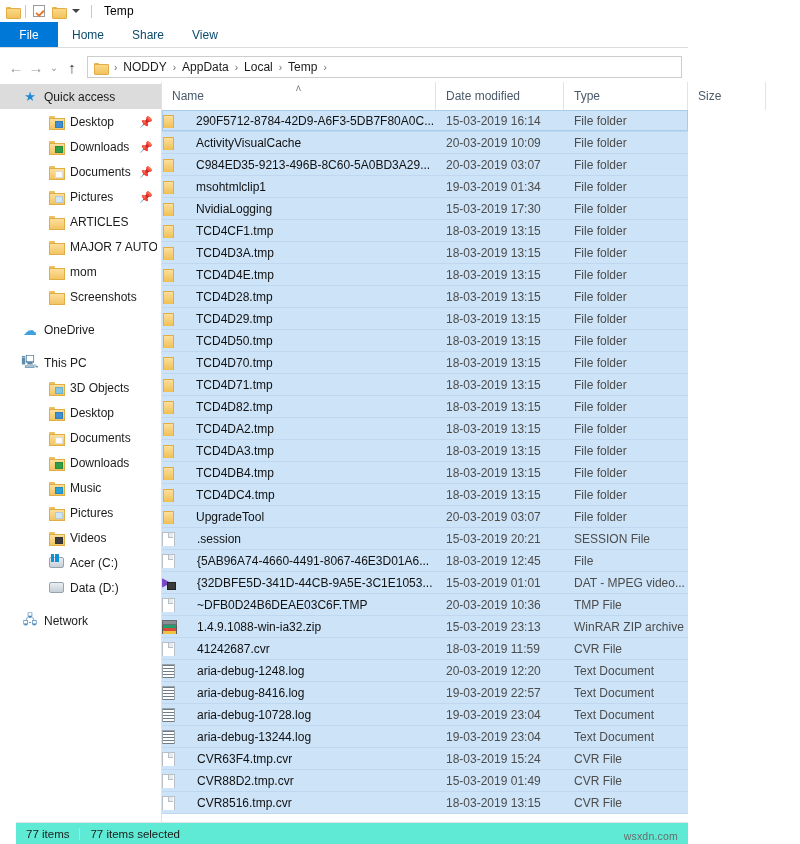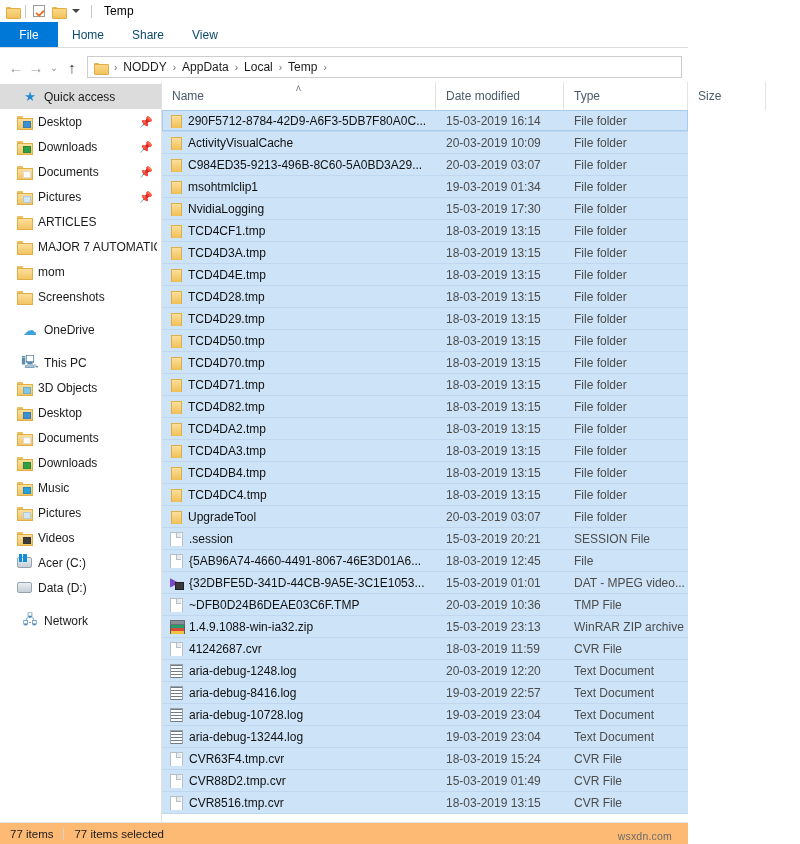--- a/index.html
+++ b/index.html
@@ -102,21 +102,21 @@
   }
   .nav-item {
     height: 25px; display: flex; align-items: center; font-size: 12px;
     color: #1b1b1b; white-space: nowrap; position: relative;
     padding-right: 4px; overflow: hidden;
   }
   .nav-item.selected { background: #dcdcdc; }
   .nav-ico { width: 16px; height: 16px; flex: 0 0 16px; margin-right: 6px;
              display: flex; align-items: center; justify-content: center; }
   .lvl0 { padding-left: 22px; }
-  .lvl1 { padding-left: 16px; }
+  .lvl1 { padding-left: 48px; }
   .nav-label { overflow: hidden; }
   .pin {
     position: absolute; right: 8px; top: 50%; transform: translateY(-50%);
     color: #8a8a8a; font-size: 11px;
   }
   .sidebar-gap { height: 8px; }
 
   
   .ic-star { color: #1f8ad2; font-size: 13px; }
   .ic-cloud { color: #3ea0dd; font-size: 14px; }
@@ -178,21 +178,21 @@
 
   .rows { flex: 1; overflow: hidden; position: relative; }
   .row {
     height: 22px; display: flex; align-items: center; font-size: 12px;
     background: #cde3f7; border-bottom: 1px solid #c0d8ef;
   }
   .row.focused { box-shadow: inset 0 0 0 1px #a8cdec; }
   .cell { padding-left: 10px; overflow: hidden; white-space: nowrap;
           text-overflow: clip; }
   .c-name { width: 274px; flex: 0 0 274px; display: flex; align-items: center;
-            color: #111; padding-left: 8px; }
+            color: #111; padding-left: 0; gap: 16px; }
   .c-name .nm { margin-left: 7px; overflow: hidden; white-space: nowrap; }
   .c-date { width: 128px; flex: 0 0 128px; color: #4c4c4c; }
   .c-type { width: 124px; flex: 0 0 124px; color: #4c4c4c; }
   .c-size { width: 78px; flex: 0 0 78px; color: #0c4a6e; text-align: right;
             padding-right: 10px; padding-left: 0; }
 
   
   .fico { width: 12px; height: 14px; flex: 0 0 12px; position: relative; }
   .fico.doc::after {
     content:""; position:absolute; left:0; top:0; width:11px; height:14px;
@@ -222,26 +222,26 @@
     border:1px solid #5a5a5a;
   }
   .fico.zip::before {
     content:""; position:absolute; left:0; top:0px; width:13px; height:3px;
     background:#8a8f96; z-index:2; border:1px solid #6a6f76;
   }
 
   
   .statusbar {
     height: 22px; flex: 0 0 22px; display: flex; align-items: center;
-    font-size: 11.5px; color: #1b1b1b; background: #fdba74;
-    border-top: 1px solid #e4e4e4; padding-left: 10px;
+    font-size: 11.5px; color: #1b1b1b; background: #5eead4;
+    border-top: 1px solid #e4e4e4; padding-left: 10px; margin-left: 16px;
   }
   .st-sep { width: 1px; height: 12px; background: #d2d2d2; margin: 0 10px; }
   .watermark {
-    position: absolute; right: 16px; bottom: 2px;
+    position: absolute; right: 10px; bottom: 2px;
     font-size: 10.5px; color: #6b6b6b; letter-spacing: .2px;
   }
 </style>
 </head>
 <body>
 
 <div id="app">
 
   <div class="titlebar">
     <span class="qat-icon" style="display:flex;align-items:center;justify-content:center;">

